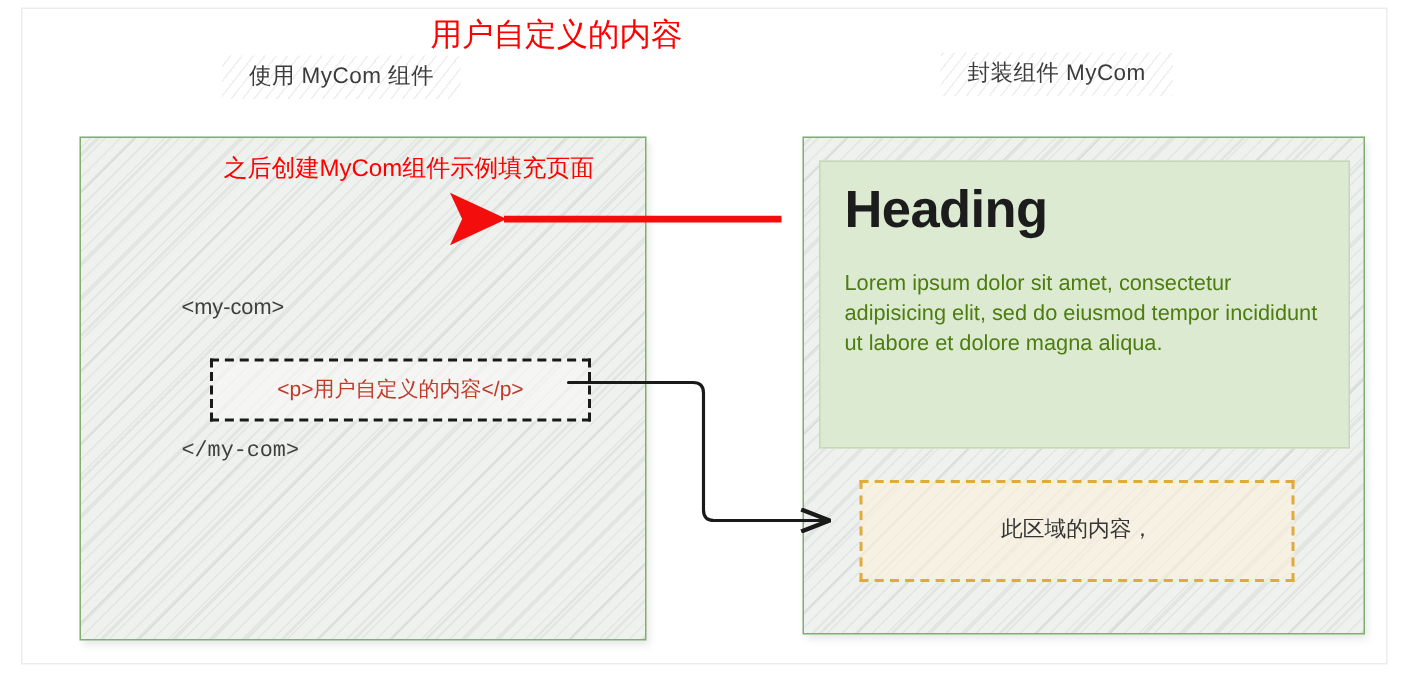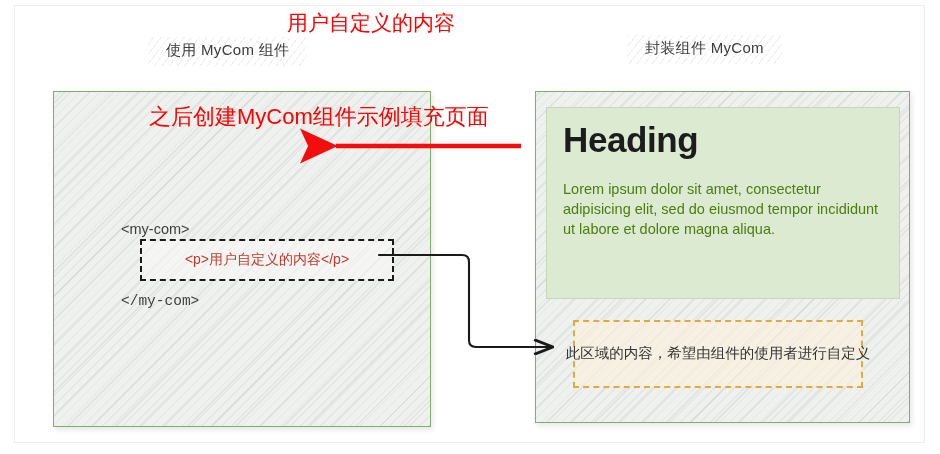--- a/index.html
+++ b/index.html
@@ -159,21 +159,21 @@
     position: absolute;
     color: #ff0000;
     white-space: nowrap;
   }
   #red-note-top {
     left: 286px; top: 8px;
     font-size: 21px;
   }
   #red-note-mid {
     left: 148px; top: 101px;
-    font-size: 22px;
+    font-size: 16px;
   }
 
   
   #arrows {
     position: absolute;
     left: 0; top: 0;
     width: 940px; height: 454px;
     pointer-events: none;
   }
 </style>
@@ -182,39 +182,38 @@
 
 <div id="page">
   <div id="page-frame">
 
     <div class="col-title" id="title-left">使用 MyCom 组件</div>
 
     <div class="col-title" id="title-right">封装组件 MyCom</div>
 
     <div class="green-box hatch" id="box-left">
 
-      <div class="code-tag" id="tag-open" style="left:67px; top:129px;">&lt;my-com&gt;</div>
+      <div class="code-tag" id="tag-open" style="left:67px; top:105px;">&lt;my-com&gt;</div>
 
       <div id="slot-box" style="left:86px; top:147px;">
         <span id="slot-box-label">&lt;p&gt;用户自定义的内容&lt;/p&gt;</span>
       </div>
 
       <div class="code-tag" id="tag-close" style="left:67px; top:201px;">&lt;/my-com&gt;</div>
     </div>
 
     <div class="green-box hatch" id="box-right">
 
       <div id="green-card">
         <h1 id="card-heading">Heading</h1>
         <p id="card-body">Lorem ipsum dolor sit amet, consectetur adipisicing elit, sed do eiusmod tempor incididunt ut labore et dolore magna aliqua.</p>
       </div>
 
       <div id="custom-box" style="left:37px; top:228px;">
         <span class="line">此区域的内容，</span>
-        <span class="line">希望由组件的使用者进行自定义</span>
       </div>
     </div>
 
     <div class="red-note" id="red-note-top" style="left:272px; top:3px;">用户自定义的内容</div>
 
     <div class="red-note" id="red-note-mid" style="left:134px; top:96px;">之后创建MyCom组件示例填充页面</div>
 
   </div>
 
   <svg id="arrows" viewBox="0 0 940 454" xmlns="http://www.w3.org/2000/svg">

